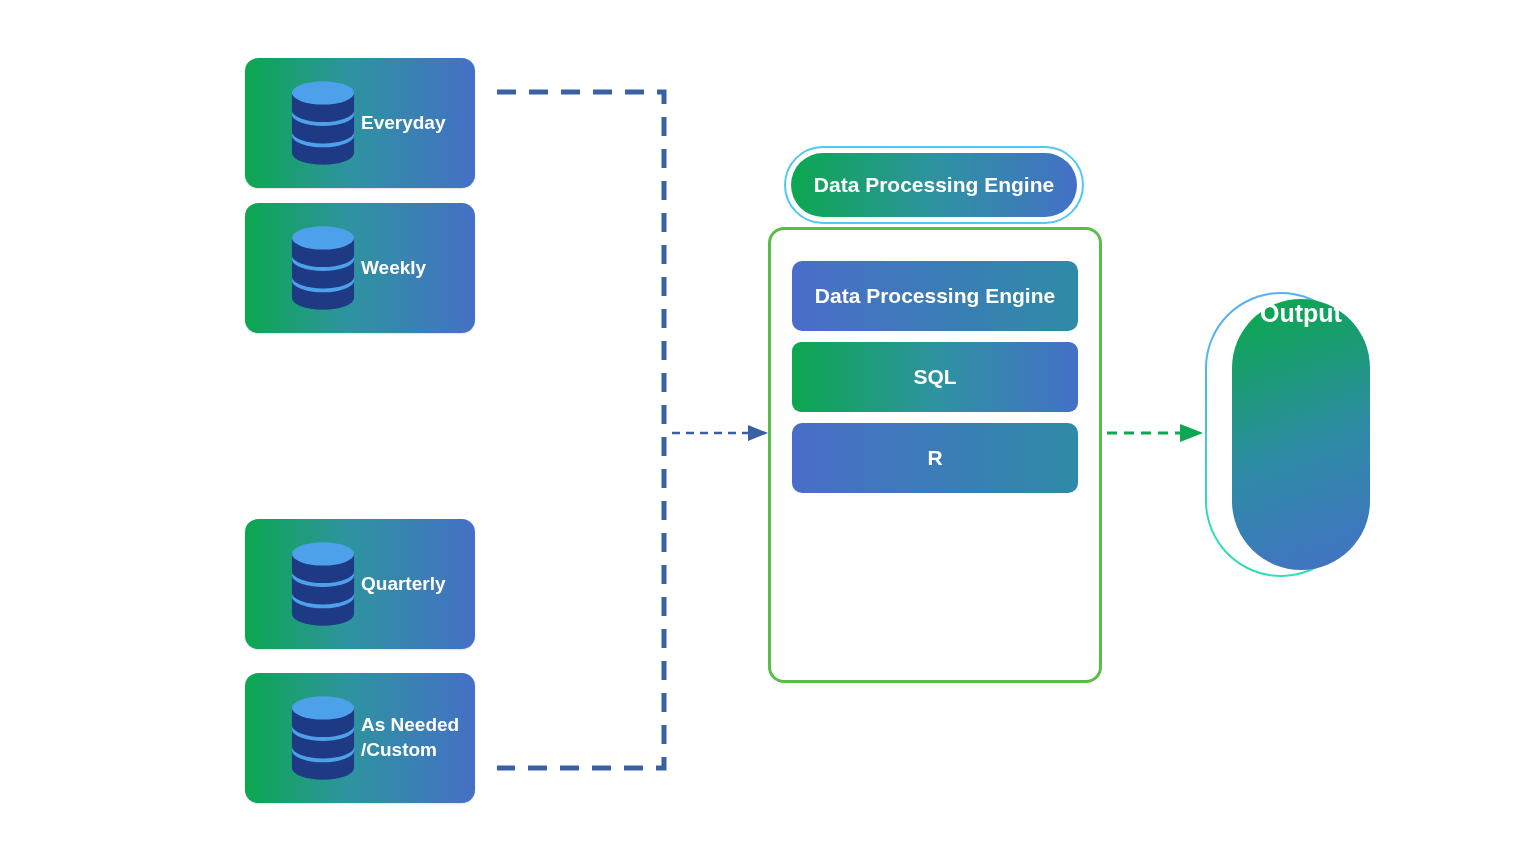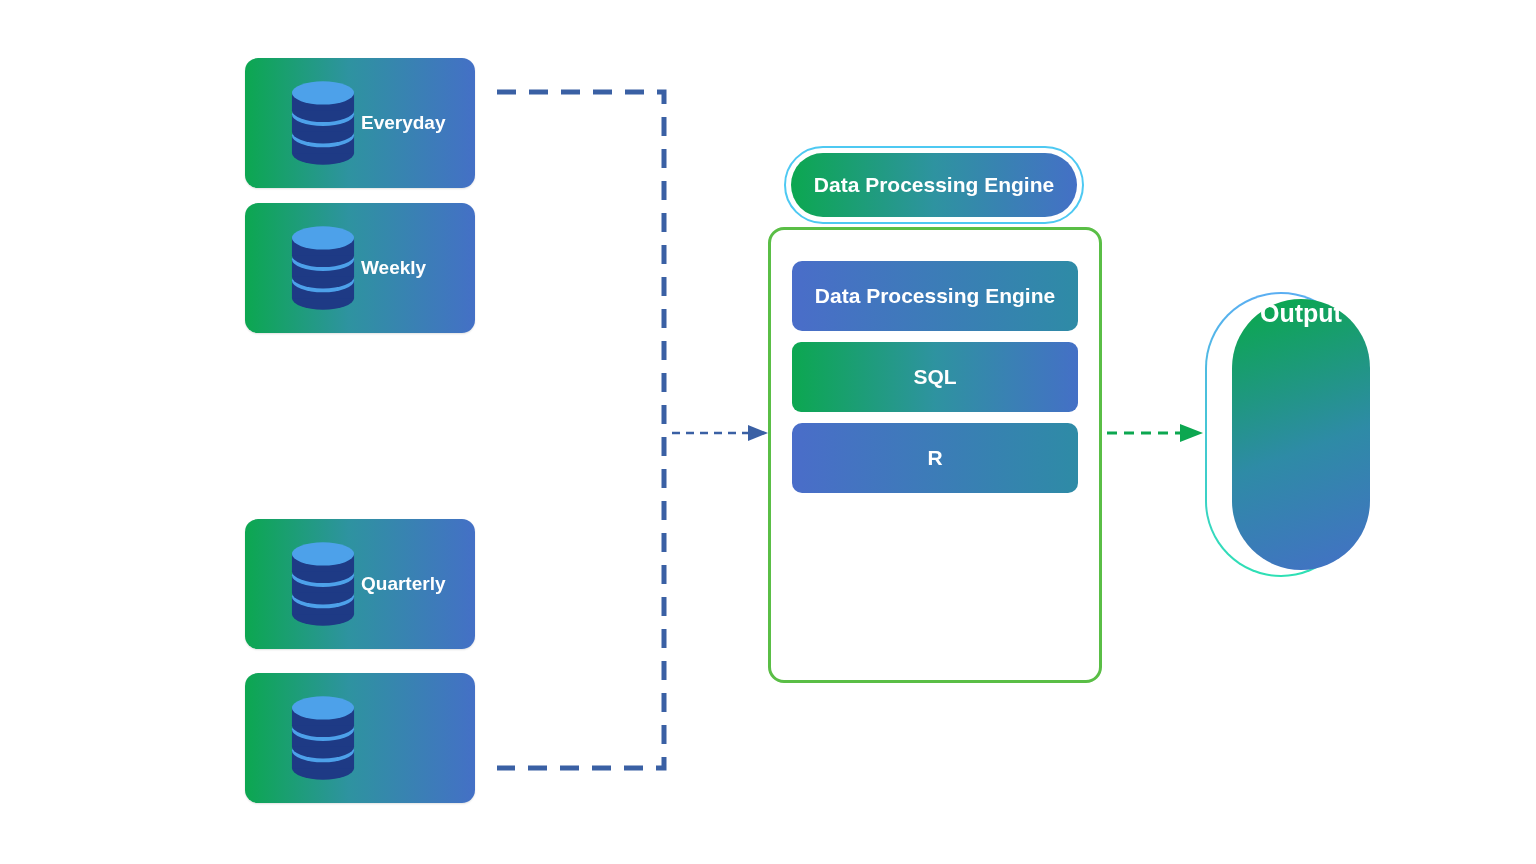--- a/index.html
+++ b/index.html
@@ -152,20 +152,21 @@
           <ellipse cx="34" cy="52" rx="32" ry="12" fill="#1e3a85"></ellipse>
           <rect x="2" y="34" width="64" height="18" fill="#1e3a85"></rect>
           <ellipse cx="34" cy="34" rx="32" ry="12" fill="#4da1ea"></ellipse>
         </g>
       <g>
           <ellipse cx="34" cy="30" rx="32" ry="12" fill="#1e3a85"></ellipse>
           <rect x="2" y="12" width="64" height="18" fill="#1e3a85"></rect>
           <ellipse cx="34" cy="12" rx="32" ry="12" fill="#4da1ea"></ellipse>
         </g>
     </svg>
+    <span class="label">As Needed /Custom</span>
   </div>
 
   <div class="pill-ring">
     <div class="pill">
       <span>Data Processing Engine</span>
     </div>
   </div>
 
   <div class="engine-container">
     <div class="engine-item grad-blue-teal">

